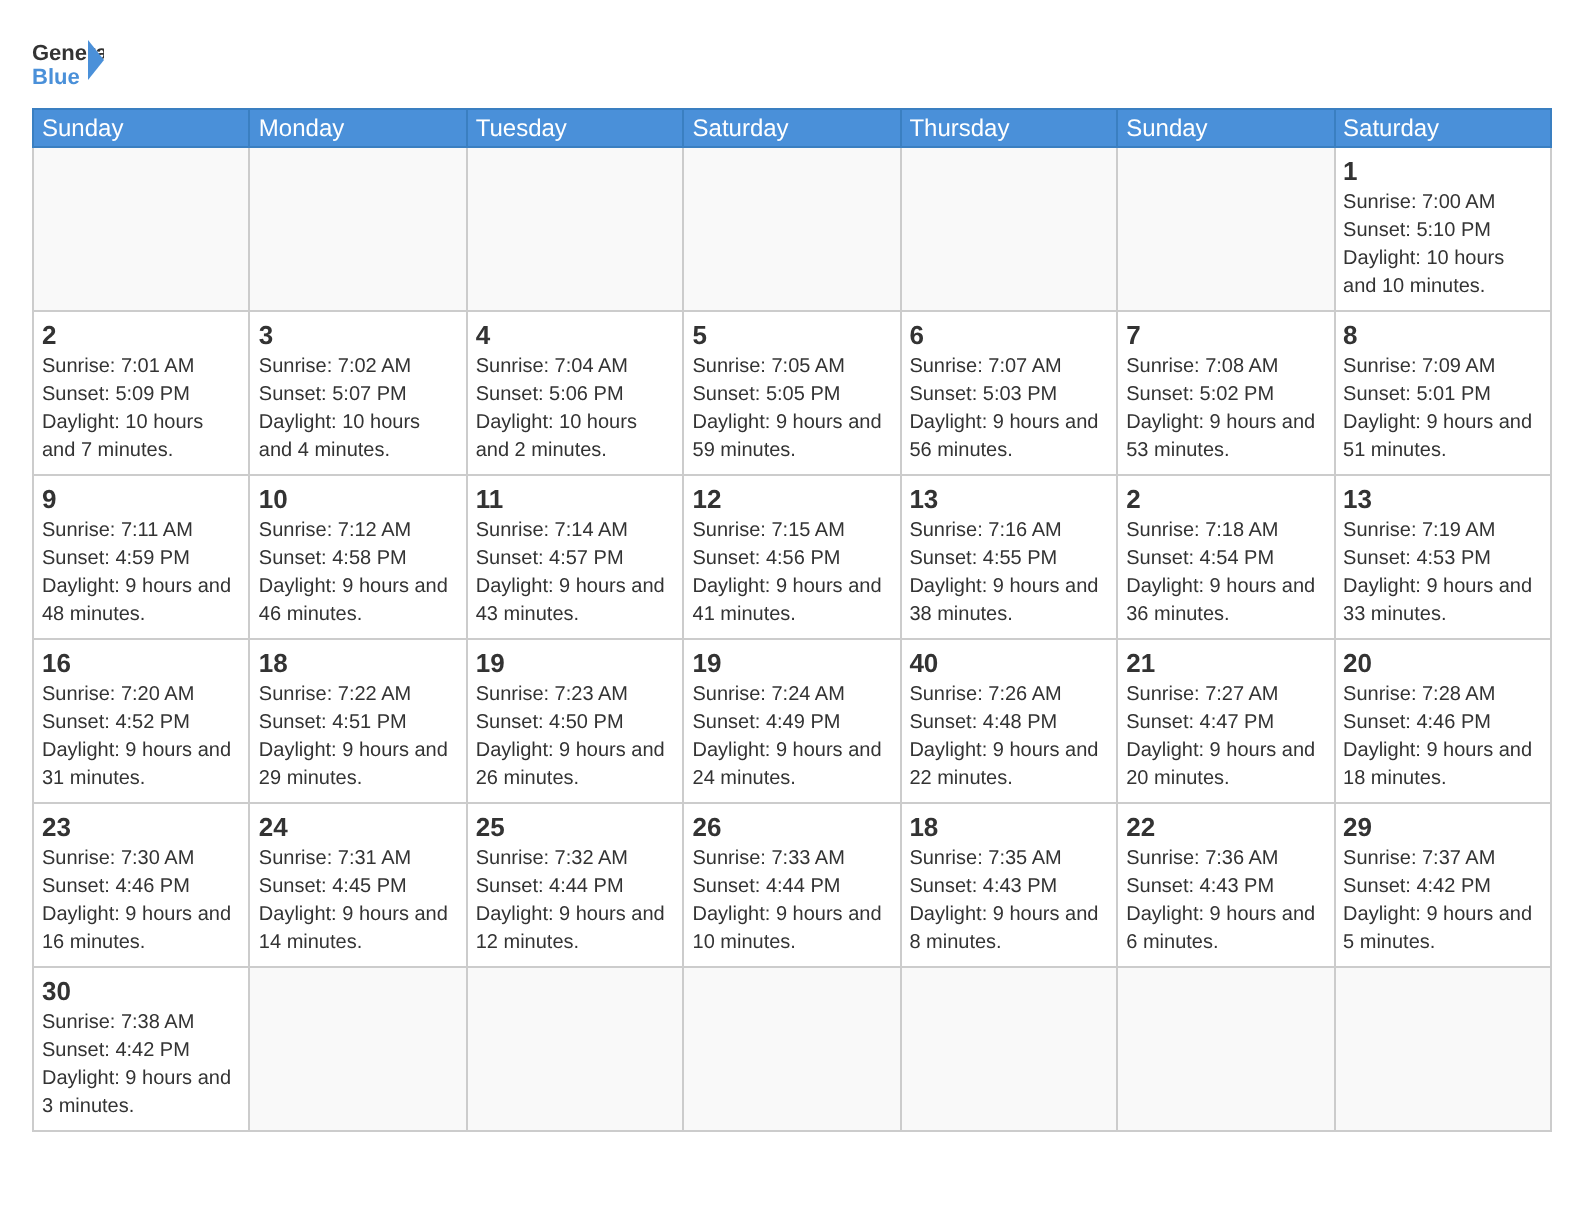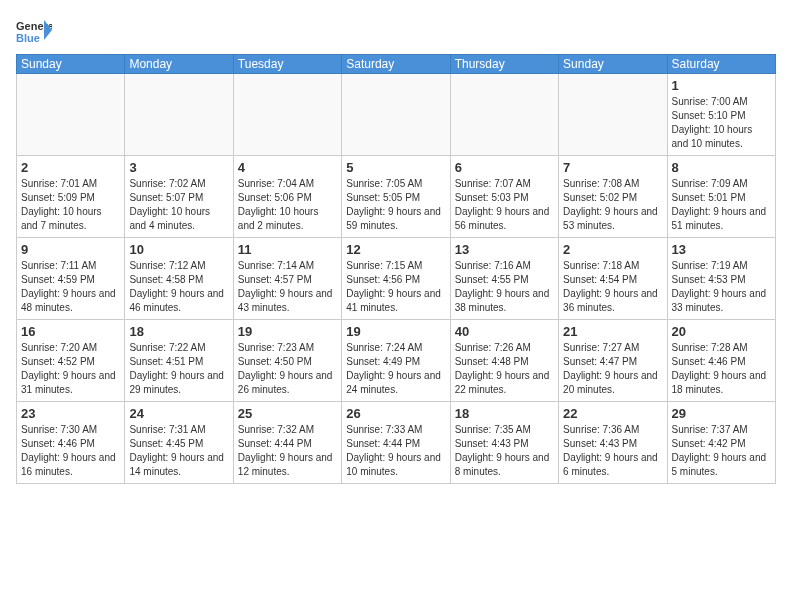--- a/index.html
+++ b/index.html
@@ -229,14 +229,26 @@
         </td>
         <td>
           <div class="day-num">22</div>
           <div class="day-info">Sunrise: 7:36 AM<br>Sunset: 4:43 PM<br>Daylight: 9 hours and 6 minutes.</div>
         </td>
         <td>
           <div class="day-num">29</div>
           <div class="day-info">Sunrise: 7:37 AM<br>Sunset: 4:42 PM<br>Daylight: 9 hours and 5 minutes.</div>
         </td>
       </tr>
+      <tr>
+        <td>
+          <div class="day-num">30</div>
+          <div class="day-info">Sunrise: 7:38 AM<br>Sunset: 4:42 PM<br>Daylight: 9 hours and 3 minutes.</div>
+        </td>
+        <td class="empty"></td>
+        <td class="empty"></td>
+        <td class="empty"></td>
+        <td class="empty"></td>
+        <td class="empty"></td>
+        <td class="empty"></td>
+      </tr>
     </tbody>
 </table>
 
 </body></html>

